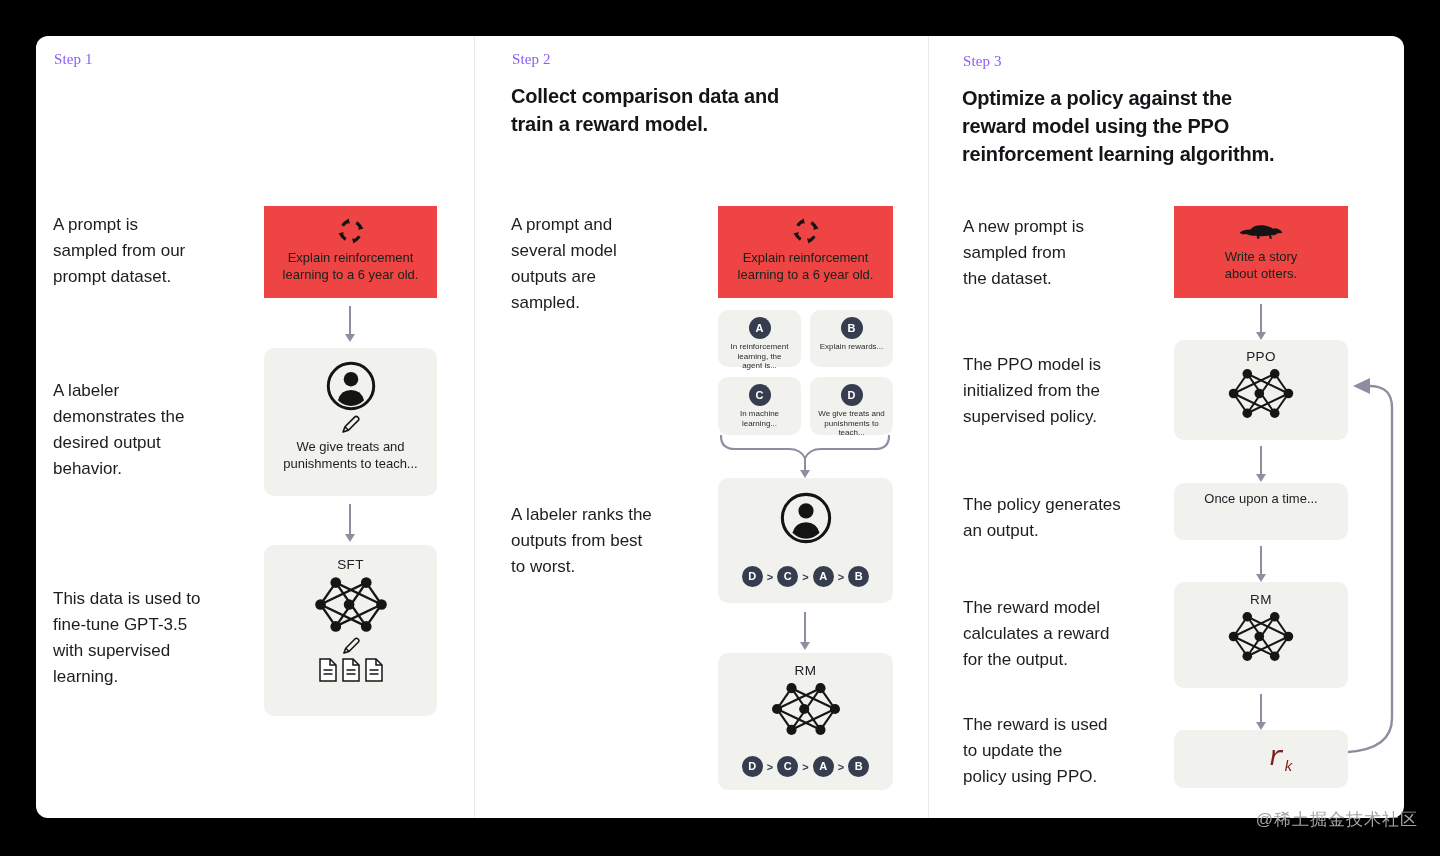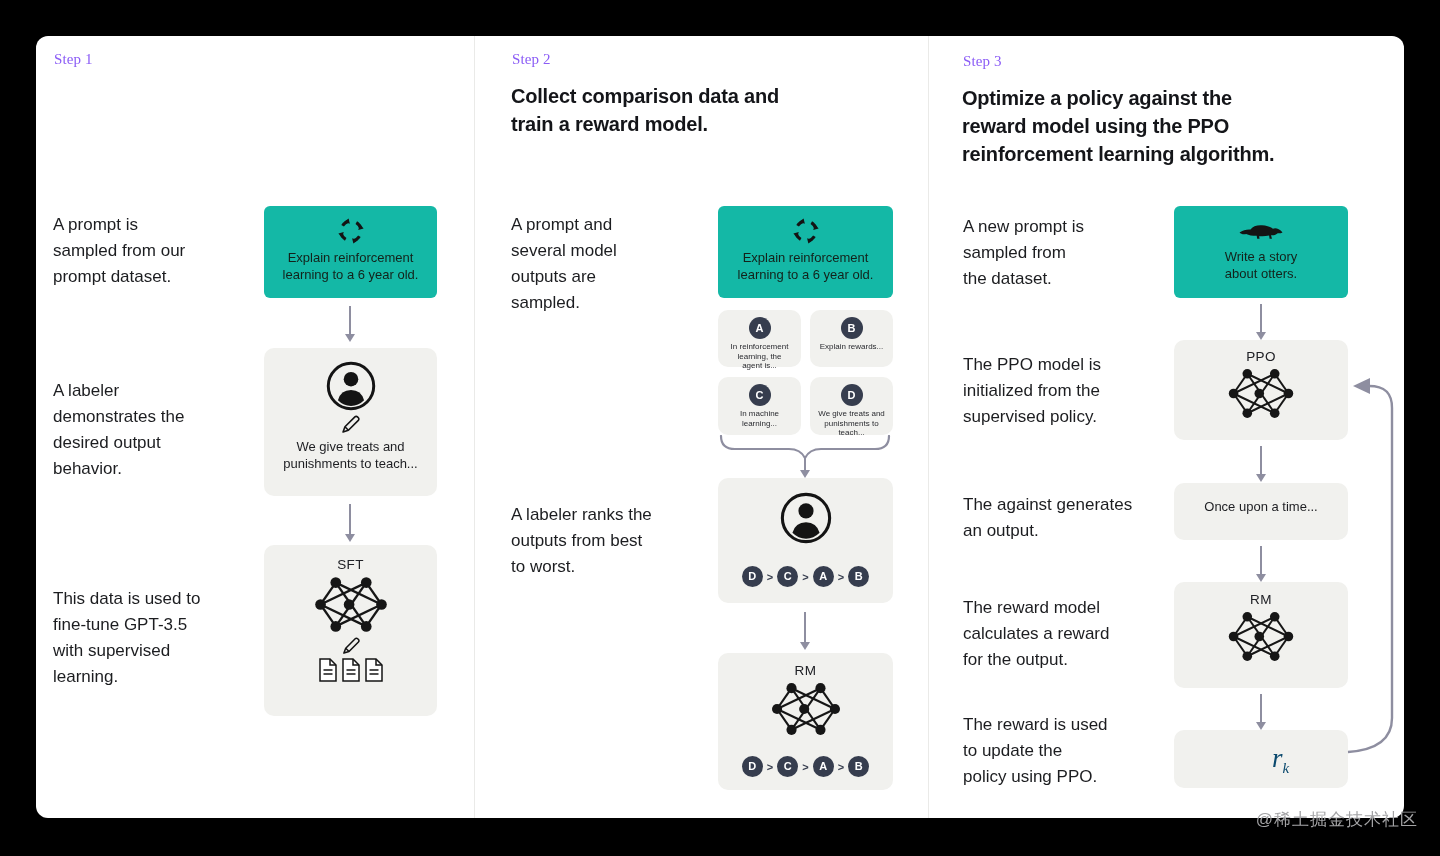--- a/index.html
+++ b/index.html
@@ -15,21 +15,21 @@
   .divider{position:absolute;top:0;bottom:0;width:1px;background:#eaeae8;}
   .step-label{position:absolute;font-size:15px;color:#8b5cf6;letter-spacing:.1px;font-family:Liberation Serif, serif;}
   .title{
     position:absolute;font-size:20px;line-height:28px;font-weight:700;color:#141519;
     letter-spacing:-.2px;white-space:pre-line;
   }
   .cap{
     position:absolute;font-size:17px;line-height:26px;color:#1c1d20;white-space:pre-line;
   }
   .gbox{
-    position:absolute;background:#14b8a6;border-radius:6px;text-align:center;
+    position:absolute;background:#ef4444;border-radius:0;text-align:center;
   }
   .xbox{
     position:absolute;background:#f1f1ee;border-radius:10px;text-align:center;
   }
   .btext{font-size:13px;line-height:17px;color:#13221a;white-space:pre-line;}
   .xbox .btext{color:#1d1e22;}
   .boxlabel{font-size:13.5px;color:#202126;letter-spacing:.4px;}
   .icon-wrap{display:block;margin:0 auto;}
   .varrow{position:absolute;width:2px;background:#8e8ea0;}
   .varrow::after{
@@ -51,21 +51,21 @@
   .rankrow{
     position:absolute;left:0;right:0;display:flex;justify-content:center;align-items:center;gap:4px;
   }
   .badge{
     width:21px;height:21px;border-radius:50%;background:#363d4e;color:#fff;
     font-size:11px;font-weight:700;line-height:21px;text-align:center;flex:none;
   }
   .gt{color:#363d4e;font-size:11px;font-weight:700;}
   .brace{position:absolute;}
   .loop{position:absolute;left:0;top:0;pointer-events:none;}
-  .rk{font-family:Liberation Serif, serif;font-style:italic;font-size:27px;color:#0c4a6e;padding-left:39px;}
+  .rk{font-family:Liberation Mono, monospace;font-style:italic;font-size:27px;color:#7f1d1d;padding-left:39px;}
   .rk sub{font-size:15px;}
   .wm{
     position:absolute;right:22px;top:808px;font-size:17px;color:#a3a3a5;letter-spacing:1px;z-index:5;
   }
   svg{display:block;}
 </style>
 </head>
 <body>
 
 <svg width="0" height="0" style="position:absolute" aria-hidden="true">
@@ -281,24 +281,24 @@
 supervised policy.</div>
   <div class="xbox" style="left:1138px;top:304px;width:174px;height:100px">
     <div class="boxlabel" style="margin-top:9px">PPO</div>
     <svg class="icon-wrap" width="72" height="55" viewBox="0 0 84 64" style="margin-top:2px">
         <use href="#def-net"></use>
       </svg>
   </div>
 
   <div class="varrow" style="left:1224px;top:410px;height:28px"></div>
 
-  <div class="cap" style="left:927px;top:456px">The against generates
+  <div class="cap" style="left:927px;top:456px">The policy generates
 an output.</div>
   <div class="xbox" style="left:1138px;top:447px;width:174px;height:57px">
-    <div class="btext" style="padding-top:15px">Once upon a time...</div>
+    <div class="btext" style="padding-top:7px">Once upon a time...</div>
   </div>
 
   <div class="varrow" style="left:1224px;top:510px;height:28px"></div>
 
   <div class="cap" style="left:927px;top:559px">The reward model
 calculates a reward
 for the output.</div>
   <div class="xbox" style="left:1138px;top:546px;width:174px;height:106px">
     <div class="boxlabel" style="margin-top:10px">RM</div>
     <svg class="icon-wrap" width="72" height="55" viewBox="0 0 84 64" style="margin-top:2px">

